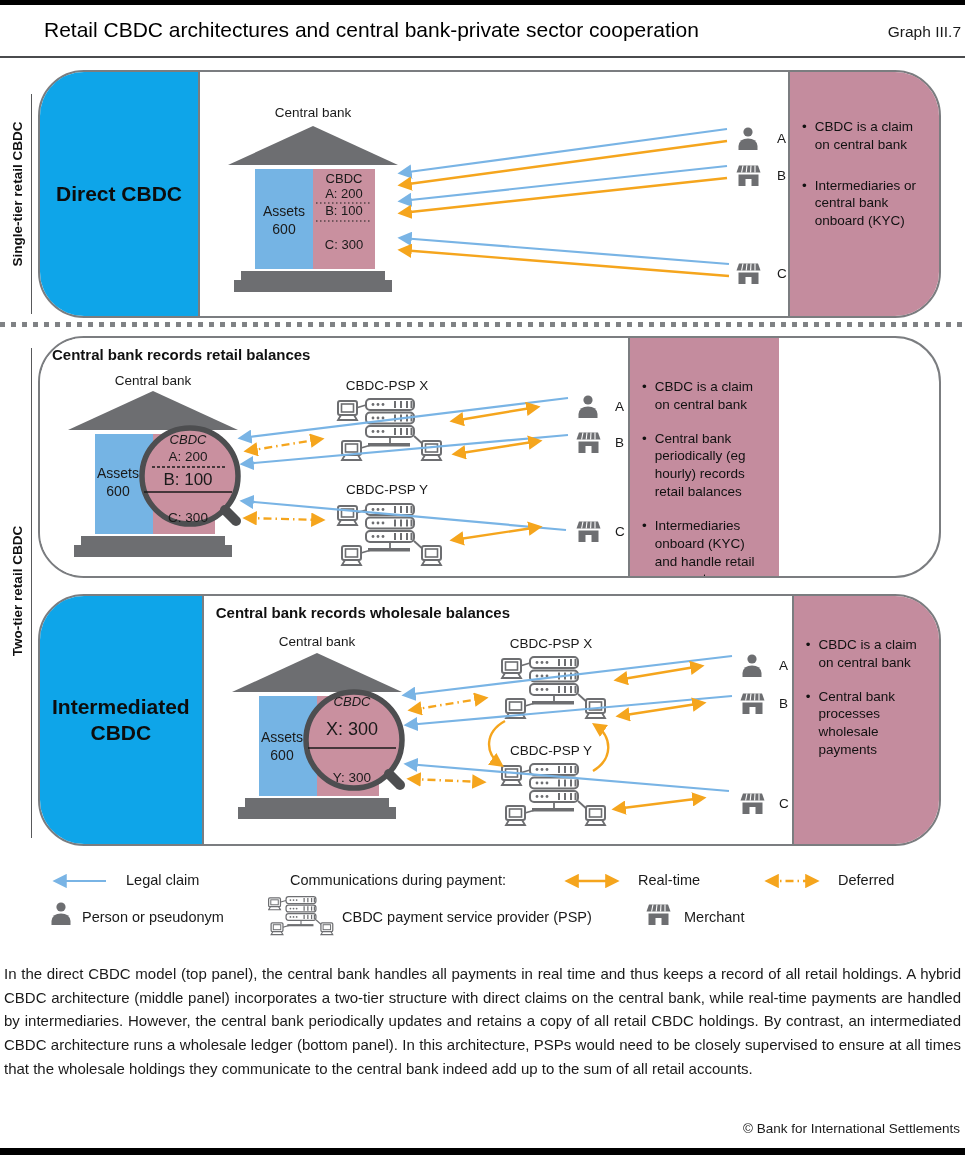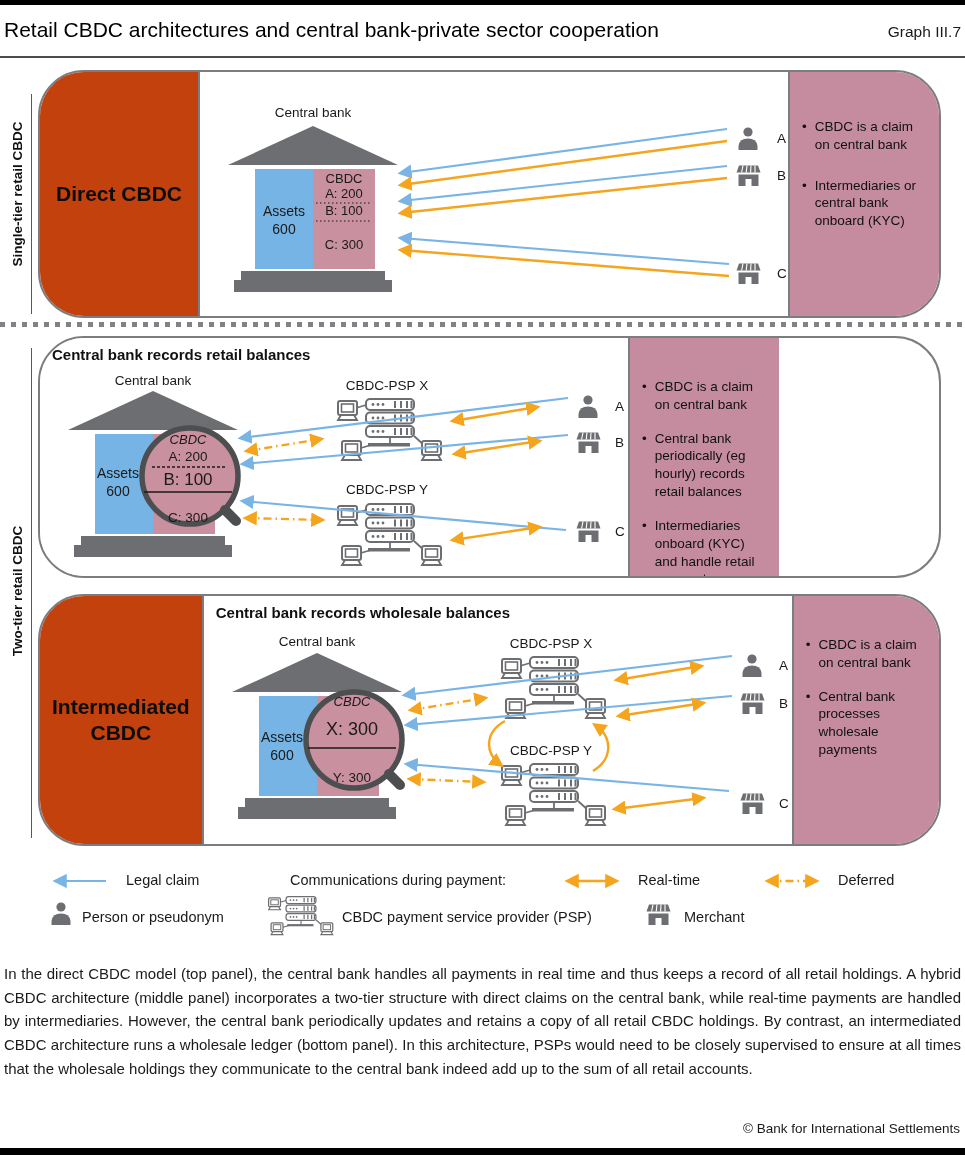--- a/index.html
+++ b/index.html
@@ -2,32 +2,32 @@
 <html><head>
 <meta charset="utf-8">
 <style>
   * { margin:0; padding:0; box-sizing:border-box; }
   html,body { background:#fff; }
   #page { position:relative; width:965px; height:1155px; background:#fff;
           font-family:"Liberation Sans", sans-serif; color:#1a1a1a; overflow:hidden; }
   .abs { position:absolute; }
   #topbar { left:0; top:0; width:965px; height:5px; background:#000; }
   #titlerow { left:4px; top:18px; width:957px; display:flex; justify-content:space-between; align-items:baseline; }
-  #title { font-size:21px; font-weight:400; color:#000; }
+  #title { font-size:21px; font-weight:400; color:#000;margin-left:40px; }
   #graphlabel { font-size:15.5px; color:#1a1a1a; }
   #titlerule { left:0; top:56px; width:965px; height:2px; background:#4a4b4d; }
 
   .rail { left:0; width:33px; }
   .rail .line { position:absolute; right:1px; width:1.5px; background:#58595b; }
   .rail .txt { position:absolute; top:50%; left:50%; transform:translate(-50%,-50%) rotate(-90deg);
                white-space:nowrap; font-weight:700; font-size:13.5px; color:#111; }
 
   .panel { left:38px; width:903px; border:2px solid #7b7d80; border-radius:46px;
            background:#fff; display:flex; overflow:hidden; }
-  .labelbox { flex:0 0 160px; background:#c2410c; border-right:2px solid #7b7d80;
+  .labelbox { flex:0 0 160px; background:#0ea5e9; border-right:2px solid #7b7d80;
               display:flex; align-items:center; justify-content:center; text-align:center;
               font-weight:700; font-size:21px; color:#0d0d0d; padding:0 12px; line-height:1.25; }
   .mid { flex:0 0 588px; position:relative; background:#fff; }
   .mid .subtitle { position:absolute; top:8px; left:12px; font-weight:700; font-size:15px; color:#111;text-align:right; }
   .bullets { flex:0 0 151px; background:#c48c9e; border-left:2px solid #7b7d80;
              list-style:none; padding:40px 8px 8px 12px; }
   .bullets li { display:flex; gap:8px; font-size:13.5px; line-height:1.32; color:#111; margin-bottom:16px; }
   .bullets li::before { content:"\2022"; }
   .bullets.first { padding-top:46px; }
   .bullets.first li { margin-bottom:23px; }

